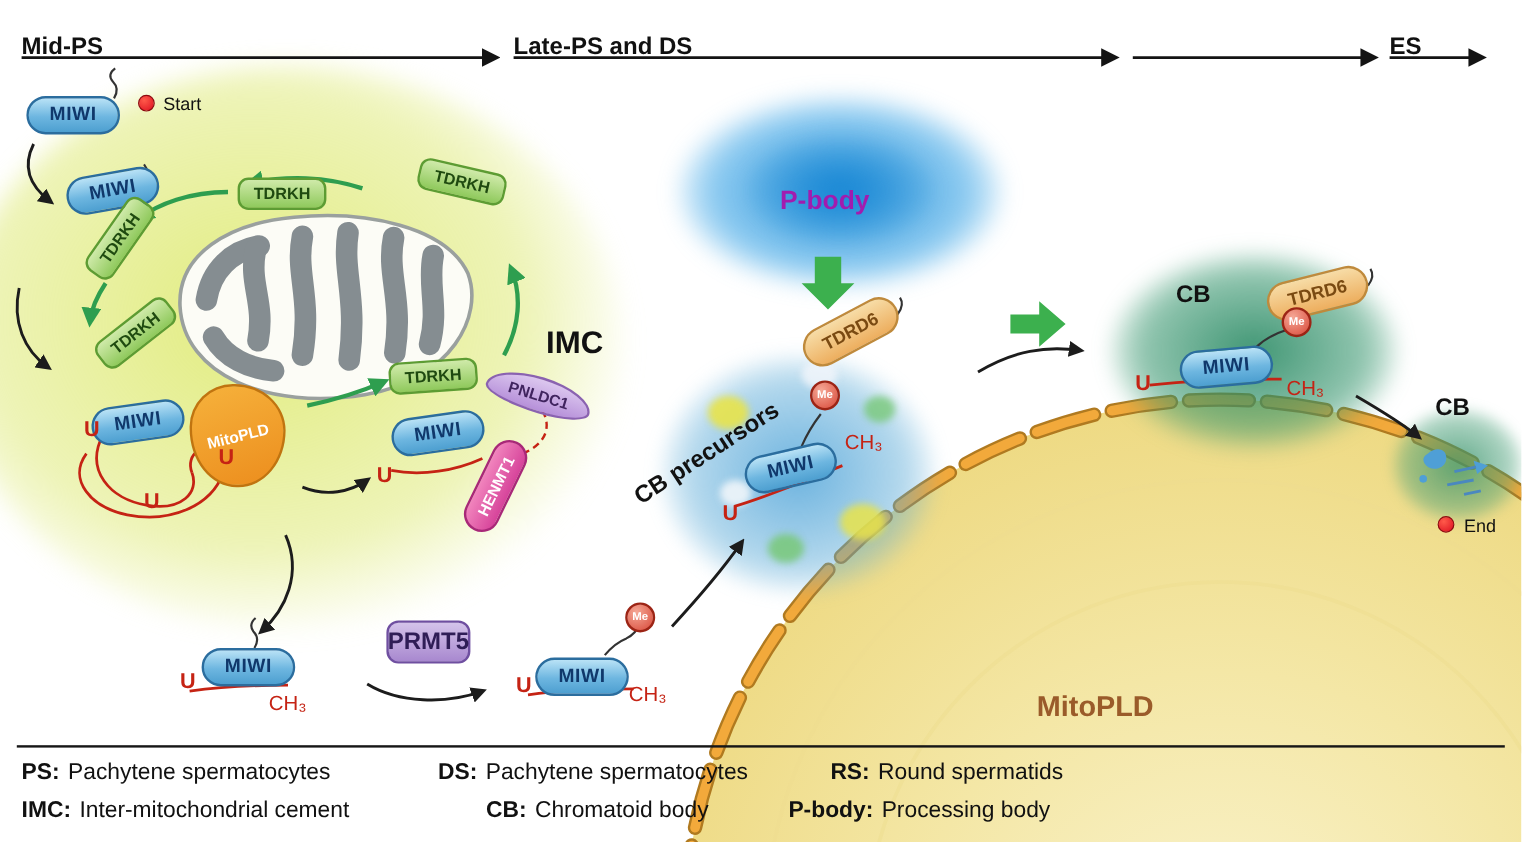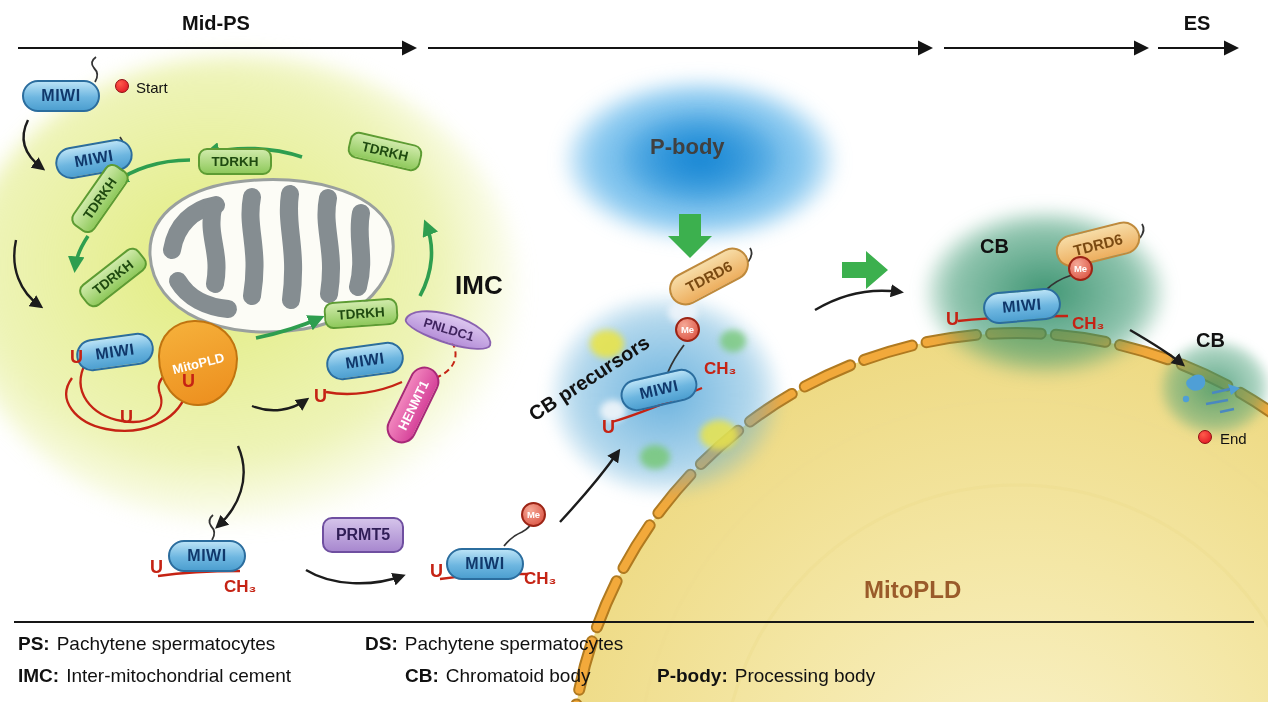--- a/index.html
+++ b/index.html
@@ -8,40 +8,40 @@
   #canvas{position:relative;width:1268px;height:702px;background:#fff;overflow:hidden}
   svg.layer{position:absolute;left:0;top:0;pointer-events:none}
   #bgsvg{z-index:1}
   #midsvg{z-index:3}
   .blob{position:absolute;border-radius:50%;pointer-events:none}
   .pill{position:absolute;display:flex;align-items:center;justify-content:center;font-weight:bold;text-align:center}
   .miwi{width:78px;height:32px;border-radius:16px;background:linear-gradient(180deg,#b9e2f6 0%,#6db6e0 55%,#4d9fd0 100%);
         border:2px solid #2b6d9e;color:#10386b;font-size:16px;z-index:4;letter-spacing:.5px}
   .tdrkh{width:74px;height:27px;border-radius:9px;background:linear-gradient(180deg,#cfeaa9,#8fc95c);
         border:2px solid #5d9c33;color:#1f4a10;font-size:13.5px;z-index:4}
-  .prmt5{width:82px;height:36px;border-radius:10px;background:linear-gradient(180deg,#d4c3ea,#a888cf);
-        border:2px solid #6f4fa0;color:#2f1d56;font-size:16px;z-index:4}
+  .prmt5{width:70px;height:36px;border-radius:10px;background:linear-gradient(180deg,#d4c3ea,#a888cf);
+        border:2px solid #6f4fa0;color:#2f1d56;font-size:20px;z-index:4}
   .tdrd6{width:86px;height:33px;border-radius:17px;background:linear-gradient(180deg,#f7dca6,#edae5e);
         border:2px solid #bf8a3c;color:#7a4a12;font-size:15px;z-index:4}
   .mitopld{width:80px;height:86px;background:linear-gradient(160deg,#f6b23c,#ec8d1d);
         border:2px solid #c07410;border-radius:46% 54% 50% 50%/42% 46% 56% 58%;
         color:#fff;font-size:13px;z-index:4}
   .mitopld span{transform:rotate(-14deg)}
   .pnldc1{width:90px;height:30px;background:linear-gradient(180deg,#dcc7ef,#b690d9);
         border:2px solid #8a62b0;border-radius:50% 50% 46% 54%/62% 62% 38% 38%;
         color:#40245f;font-size:13px;z-index:4}
   .henmt1{width:82px;height:30px;background:linear-gradient(180deg,#f184bd,#d6439a);
         border:2px solid #a82878;border-radius:15px;color:#fff;font-size:13px;z-index:4}
   .me{width:25px;height:25px;border-radius:50%;background:radial-gradient(circle at 35% 30%,#f5a896,#d84838);
         border:2px solid #9c2415;color:#fff;font-size:9.5px;z-index:6}
   .u-label{position:absolute;color:#c52314;font-weight:bold;font-size:18px;z-index:6;line-height:1}
-  .ch3{position:absolute;color:#c52314;font-weight:bold;font-size:17px;z-index:6;line-height:1}
+  .ch3{position:absolute;color:#c52314;font-weight:normal;font-size:17px;z-index:6;line-height:1}
   .region-label{position:absolute;font-weight:bold;z-index:6;line-height:1}
   .dot{position:absolute;width:14px;height:14px;border-radius:50%;background:radial-gradient(circle at 35% 30%,#ff5a4a,#dc1020);border:1px solid #8e0a10;z-index:6}
-  .phase-label{position:absolute;top:12px;text-align:center;font-weight:bold;font-size:20px;z-index:6}
+  .phase-label{position:absolute;top:28px;text-align:left;font-weight:bold;font-size:20px;z-index:6}
   .legend-item{position:absolute;font-size:19px;z-index:6;white-space:nowrap}
   .legend-item b{margin-right:7px}
   .legend-line{position:absolute;left:14px;top:621px;width:1240px;height:2px;background:#161616;z-index:6}
   .speck{position:absolute;border-radius:50%;pointer-events:none}
 </style>
 </head>
 <body>
 
 <div id="canvas">
 
@@ -173,20 +173,21 @@
       <circle cx="1186" cy="399" r="3.2" fill="#4f9fd6"></circle>
       <g stroke="#4a88c0" stroke-width="2.4">
         <line x1="1212" y1="393" x2="1230" y2="389"></line>
         <line x1="1206" y1="404" x2="1228" y2="400"></line>
         <line x1="1220" y1="412" x2="1234" y2="409"></line>
       </g>
     </g>
   </svg>
 
   <div class="phase-label" style="left:18px;width:396px">Mid-PS</div>
+  <div class="phase-label" style="left:428px;width:502px">Late-PS and DS</div>
   <div class="phase-label" style="left:1158px;width:78px">ES</div>
 
   <div class="dot" style="left:115px;top:79px"></div>
   <span class="region-label" style="left:136px;top:80px;font-size:15px;font-weight:normal">Start</span>
   <div class="dot" style="left:1198px;top:430px"></div>
   <span class="region-label" style="left:1220px;top:431px;font-size:15px;font-weight:normal">End</span>
 
   <div class="pill miwi" style="left:22px;top:80px">MIWI</div>
   <div class="pill miwi" style="left:55px;top:143px;transform:rotate(-10deg)">MIWI</div>
   <div class="pill miwi" style="left:76px;top:336px;transform:rotate(-8deg)">MIWI</div>
@@ -223,34 +224,37 @@
   <span class="u-label" style="left:430px;top:562px">U</span>
   <span class="u-label" style="left:602px;top:418px">U</span>
   <span class="u-label" style="left:946px;top:310px">U</span>
 
   <span class="ch3" style="left:224px;top:578px">CH₃</span>
   <span class="ch3" style="left:524px;top:570px">CH₃</span>
   <span class="ch3" style="left:704px;top:360px">CH₃</span>
   <span class="ch3" style="left:1072px;top:315px">CH₃</span>
 
   <span class="region-label" style="left:455px;top:272px;font-size:26px">IMC</span>
-  <span class="region-label" style="left:650px;top:136px;font-size:22px;color:#404040">P-body</span>
+  <span class="region-label" style="left:650px;top:156px;font-size:22px;color:#a21caf">P-body</span>
   <span class="region-label" style="left:504px;top:368px;font-size:20px;width:170px;text-align:center;transform:rotate(-33deg)">CB precursors</span>
   <span class="region-label" style="left:980px;top:236px;font-size:20px">CB</span>
   <span class="region-label" style="left:1196px;top:330px;font-size:20px">CB</span>
   <span class="region-label" style="left:864px;top:578px;font-size:24px;color:#9a5b2a">MitoPLD</span>
 
   <div class="legend-line"></div>
 
   <div class="legend-item" style="left:18px;top:633px">
     <b>PS:</b><span>Pachytene spermatocytes</span>
   </div>
   <div class="legend-item" style="left:365px;top:633px">
     <b>DS:</b><span>Pachytene spermatocytes</span>
   </div>
+  <div class="legend-item" style="left:692px;top:633px">
+    <b>RS:</b><span>Round spermatids</span>
+  </div>
 
   <div class="legend-item" style="left:18px;top:665px">
     <b>IMC:</b><span>Inter-mitochondrial cement</span>
   </div>
   <div class="legend-item" style="left:405px;top:665px">
     <b>CB:</b><span>Chromatoid body</span>
   </div>
   <div class="legend-item" style="left:657px;top:665px">
     <b>P-body:</b><span>Processing body</span>
   </div>

